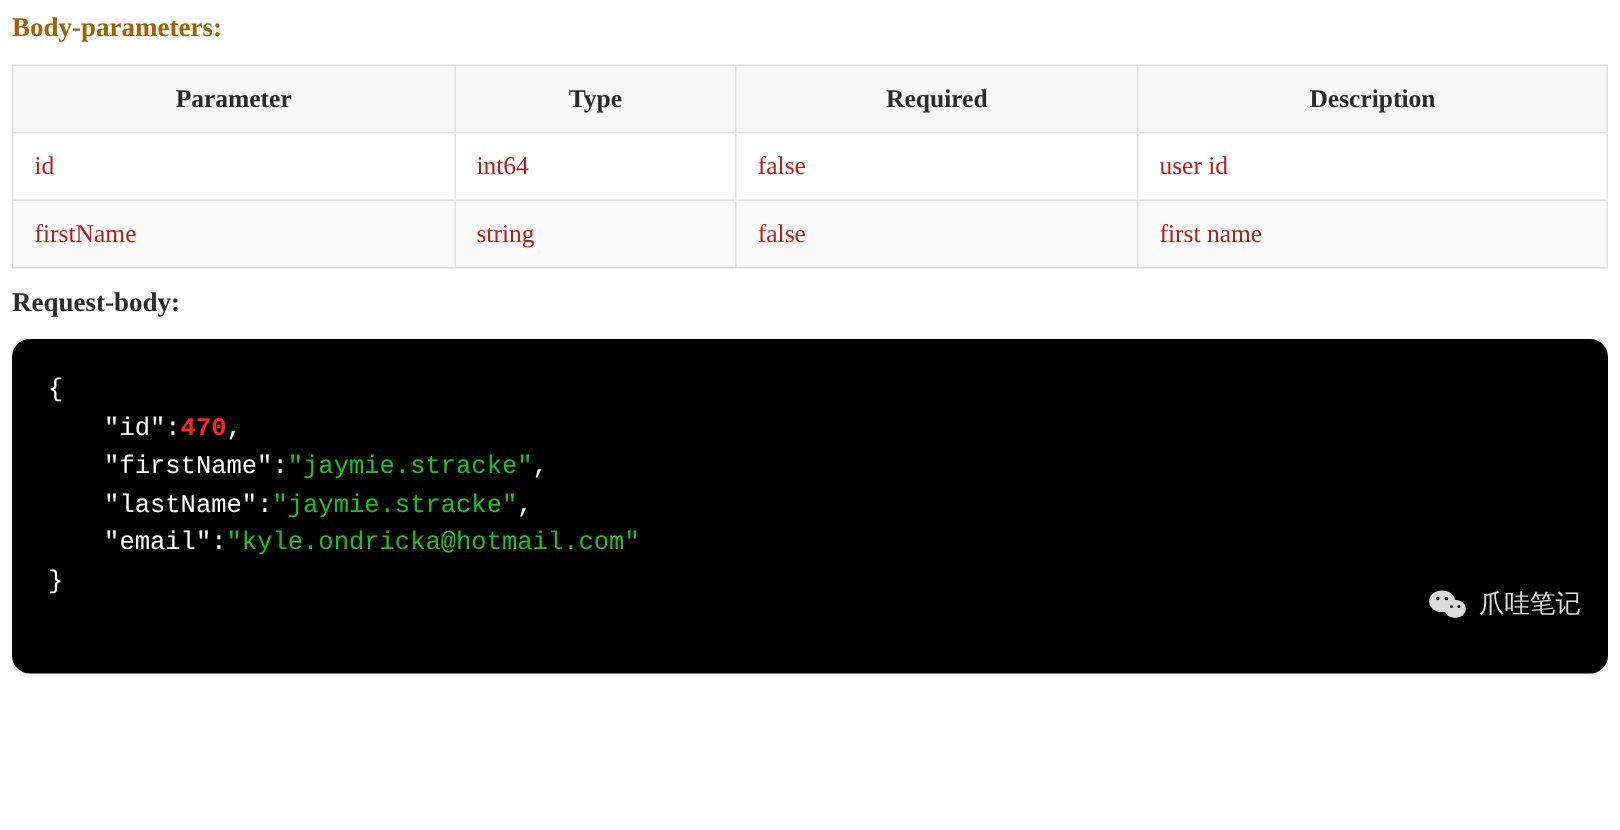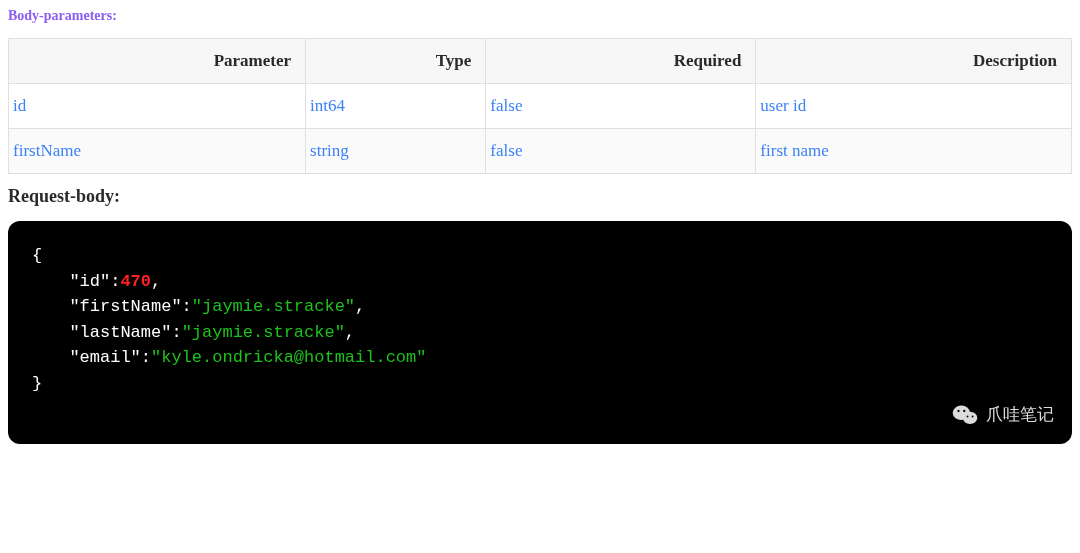--- a/index.html
+++ b/index.html
@@ -9,50 +9,50 @@
     }
     body {
       font-family: Georgia, 'Times New Roman', serif;
       background: #ffffff;
       padding: 8px 8px 12px 8px;
       color: #333;
       width: 1080px;
     }
     .section-title {
       font-weight: bold;
-      font-size: 14px;
-      color: #8b5cf6;
+      font-size: 18px;
+      color: #a16207;
       margin-bottom: 14px;
       margin-top: 0;
     }
     .section-title-2 {
       font-weight: bold;
       font-size: 18px;
       color: #2a2a2a;
       margin-bottom: 14px;
       margin-top: 12px;
     }
     table {
       width: 100%;
       border-collapse: collapse;
       border: 1px solid #e0e0e0;
     }
     th {
       background: #f7f7f7;
-      text-align: right;
+      text-align: center;
       padding: 12px 14px;
       font-weight: bold;
       font-size: 17px;
       color: #2a2a2a;
       border: 1px solid #e0e0e0;
     }
     td {
-      padding: 12px 4px;
+      padding: 12px 14px;
       font-size: 17px;
-      color: #3b82f6;
+      color: #b91c1c;
       border: 1px solid #e0e0e0;
     }
     tbody tr:nth-child(even) {
       background: #fafafa;
     }
     .code-block {
       background: #000000;
       color: #ffffff;
       border-radius: 12px;
       padding: 22px 24px 22px 24px;
@@ -64,21 +64,21 @@
       overflow: hidden;
     }
     .json-key { color: #ffffff; }
     .json-num { color: #ff2020; font-weight: bold; margin-top: 23px; }
     .json-str { color: #1cc21c; }
     .json-punc { color: #ffffff; }
     .indent { display: inline-block; width: 2.2em; }
     .watermark {
       position: absolute;
       right: 18px;
-      bottom: 16px;
+      bottom: 33px;
       display: flex;
       align-items: center;
       gap: 8px;
       color: #dcdcdc;
       font-family: -apple-system, BlinkMacSystemFont, "Segoe UI", sans-serif;
       font-size: 17px;
       font-weight: 500;
     }
     .wechat-icon {
       width: 26px;

